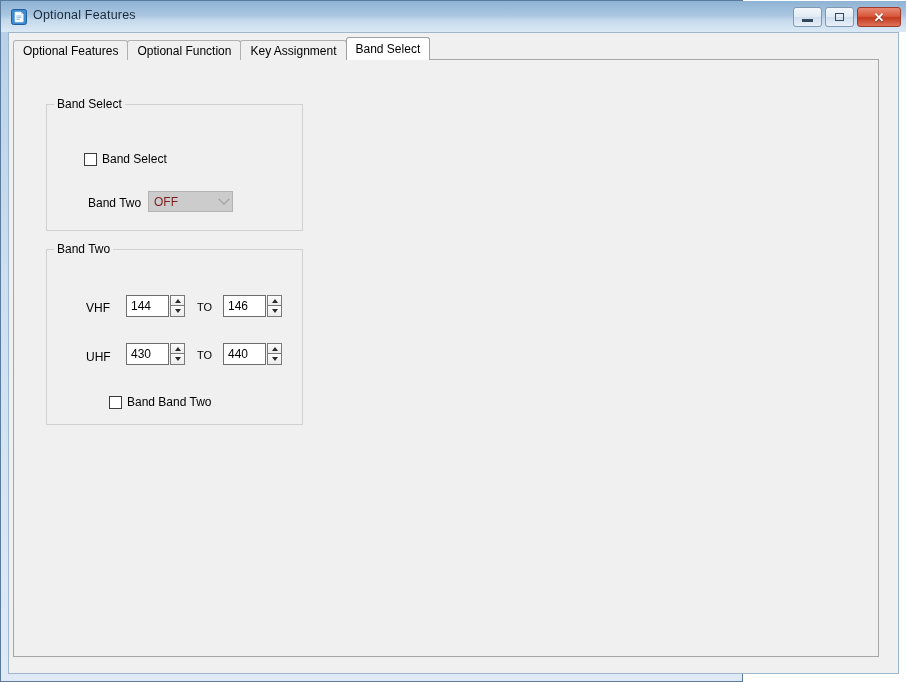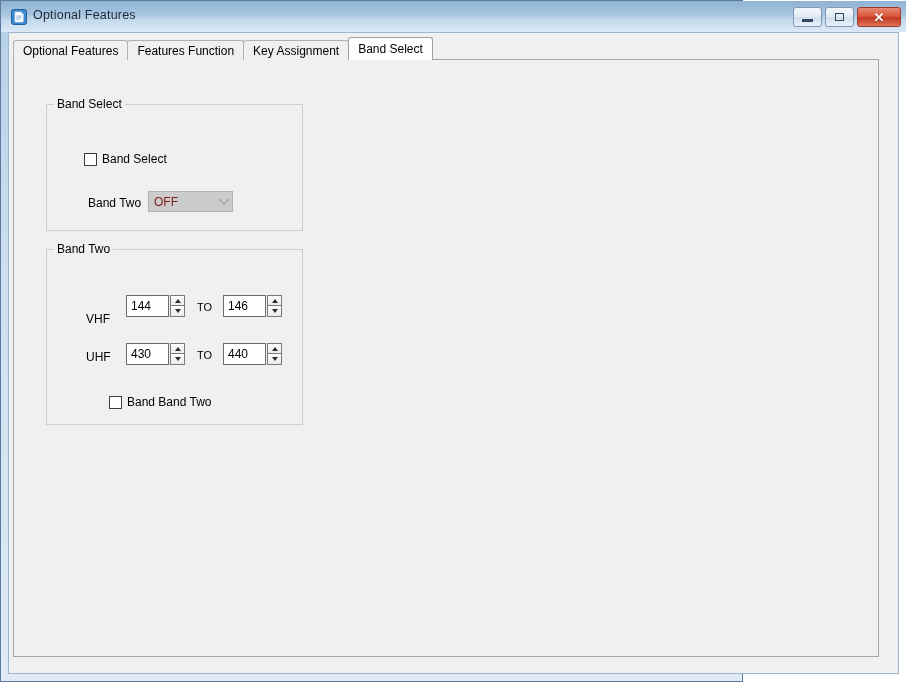--- a/index.html
+++ b/index.html
@@ -303,21 +303,21 @@
     </div>
   </div>
 
   <div class="win-inner"></div>
 
   <div class="tabstrip">
     <div class="tab">
       <span>Optional Features</span>
     </div>
     <div class="tab">
-      <span>Features Function</span>
+      <span>Optional Function</span>
     </div>
     <div class="tab">
       <span>Key Assignment</span>
     </div>
     <div class="tab active">
       <span>Band Select</span>
     </div>
   </div>
 
   <div class="tabpage">
@@ -336,21 +336,21 @@
         <span class="combo-text">OFF</span>
         <span class="combo-arrow">
             <span class="chev"></span>
           </span>
       </div>
     </div>
 
     <div class="groupbox" id="gb-band-two">
       <span class="gb-title">Band Two</span>
 
-      <span class="field-label" style="left:39px; top:62px;">VHF</span>
+      <span class="field-label" style="left:39px; top:51px;">VHF</span>
       <div class="spinner" style="left:79px; top:45px;">
         <input class="spin-input" type="text" value="144" style="">
         <span class="spin-buttons">
           <span class="spin-btn">
               <span class="tri-up"></span>
             </span>
           <span class="spin-btn">
               <span class="tri-down"></span>
             </span>
         </span>

